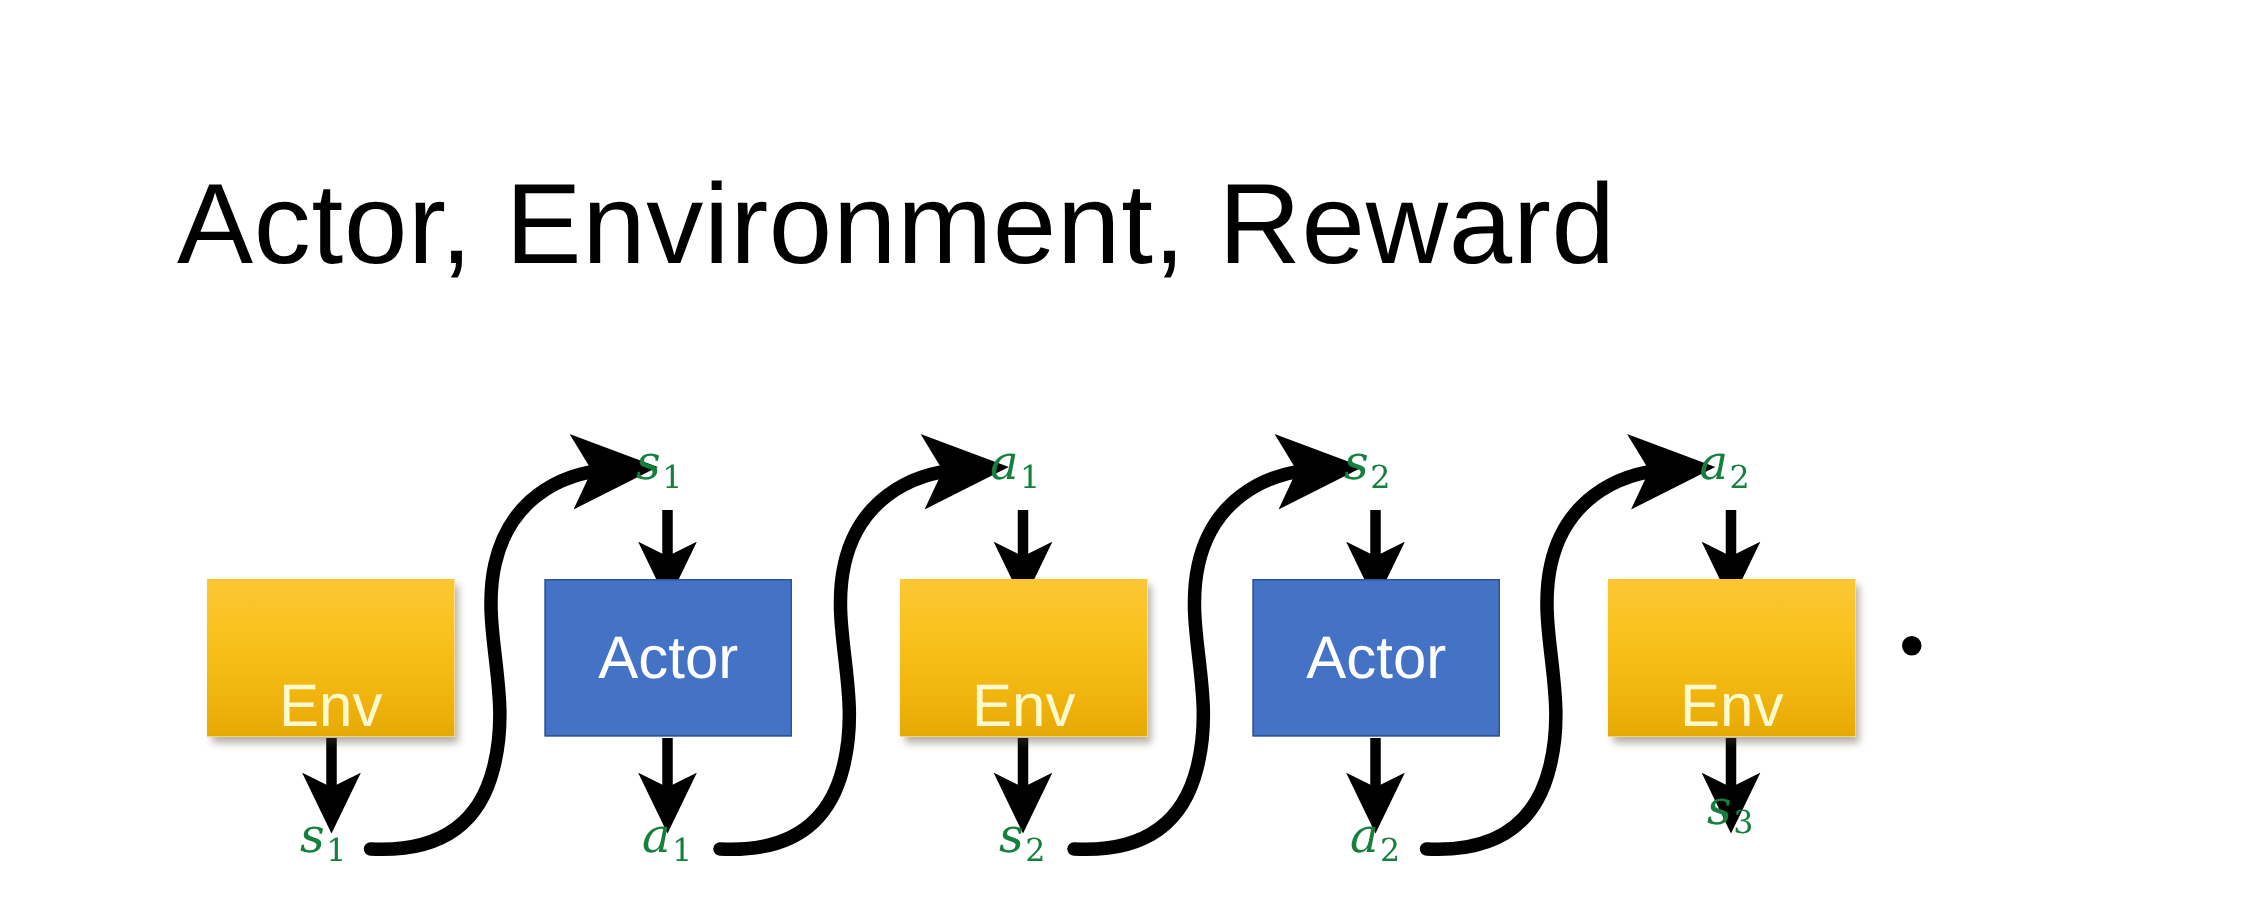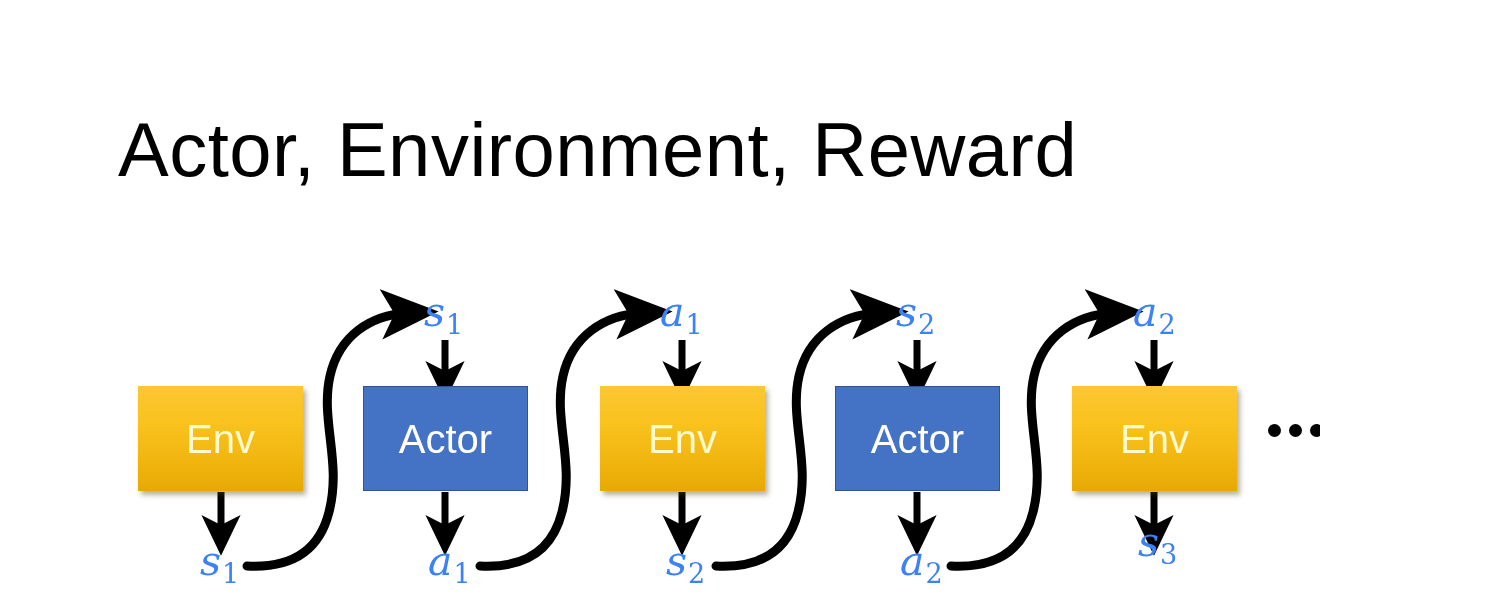--- a/index.html
+++ b/index.html
@@ -7,21 +7,20 @@
     padding: 0;
     background: #ffffff;
   }
   #page {
     position: relative;
     width: 1288px;
     height: 608px;
     background: #ffffff;
     overflow: hidden;
     font-family: "Liberation Sans", sans-serif;
-    padding-left: 32px;
   }
 
   
   #title {
     position: absolute;
     left: 118px;
     top: 112px;
     font-family: "Liberation Sans", sans-serif;
     font-size: 76px;
     font-weight: 300;
@@ -53,35 +52,36 @@
     font-weight: 400;
     font-size: 40px;
     line-height: 1;
     user-select: none;
   }
   .node-box.env {
     background: linear-gradient(180deg, #FBC733 0%, #F9C21E 35%, #EFB20C 80%, #E5A906 100%);
     color: #FFFACD;
     box-shadow: 3px 4px 5px rgba(80,70,40,0.42);
     border: none;
+    align-items: flex-end;
   }
   .node-box.actor {
     background: #4472C4;
     color: #ffffff;
     border: 1.5px solid #2F5496;
     text-align: center;
   }
 
   
   .math-label {
     position: absolute;
     font-family: "DejaVu Serif", serif;
     font-style: italic;
-    font-size: 41px;
-    color: #3b82f6;
+    font-size: 32px;
+    color: #15803d;
     white-space: nowrap;
     user-select: none;
     line-height: 1;
   }
   .math-label .sub {
     font-size: 0.66em;
     font-style: normal;
     vertical-align: -0.28em;
     margin-left: 1px;
     letter-spacing: 0;

